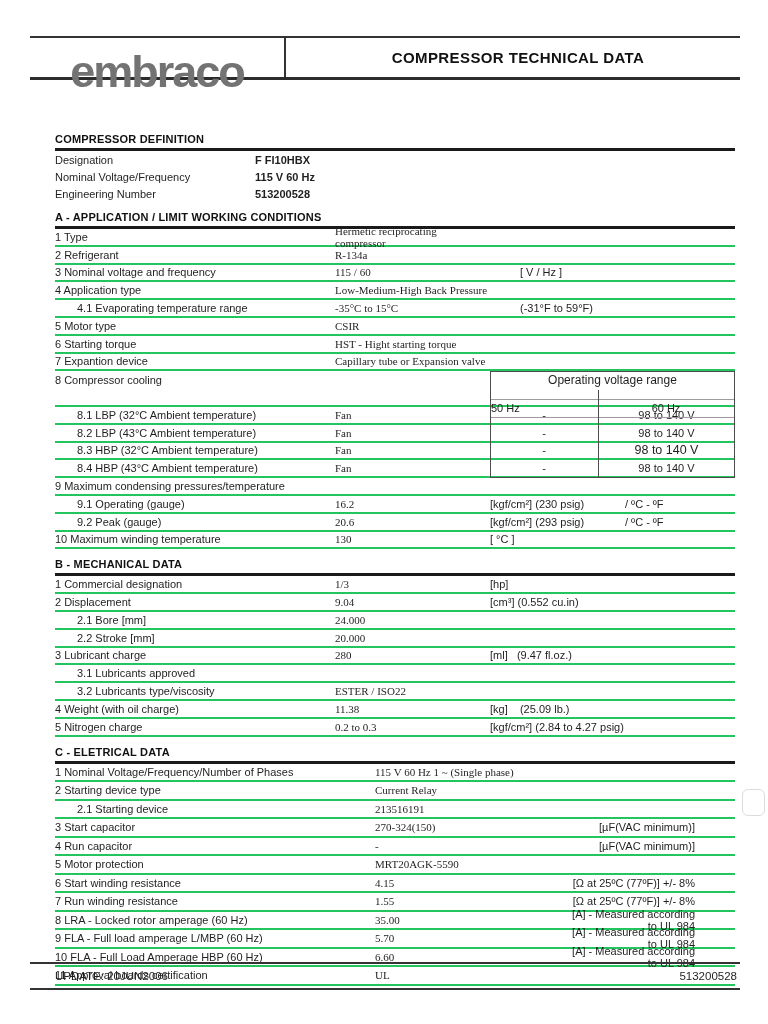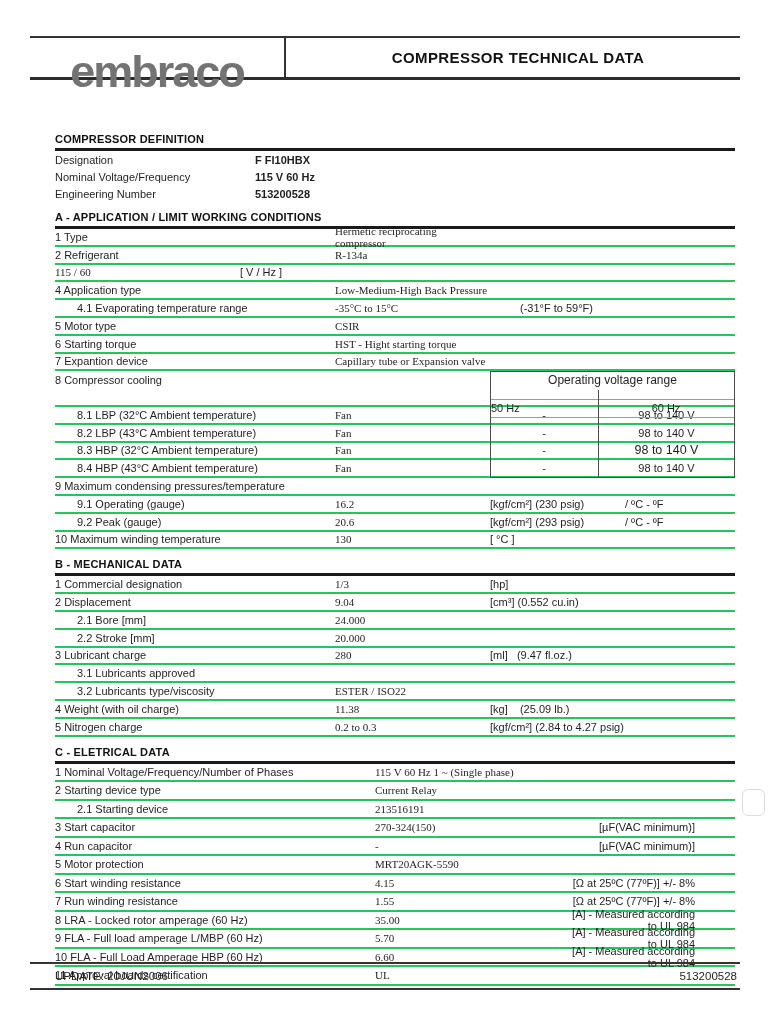--- a/index.html
+++ b/index.html
@@ -107,20 +107,21 @@
 
       <div class="row">
         <div class="cl">1 Type</div>
         <div class="cv">Hermetic reciprocating compressor</div>
       </div>
       <div class="row">
         <div class="cl">2 Refrigerant</div>
         <div class="cv">R-134a</div>
       </div>
       <div class="row">
+        <div class="cl">3 Nominal voltage and frequency</div>
         <div class="cv">115 / 60</div>
         <div class="cu pad">[ V / Hz ]</div>
       </div>
       <div class="row">
         <div class="cl">4 Application type</div>
         <div class="cv">Low-Medium-High Back Pressure</div>
       </div>
       <div class="row">
         <div class="cl ind">4.1 Evaporating temperature range</div>
         <div class="cv">-35°C to 15°C</div>

